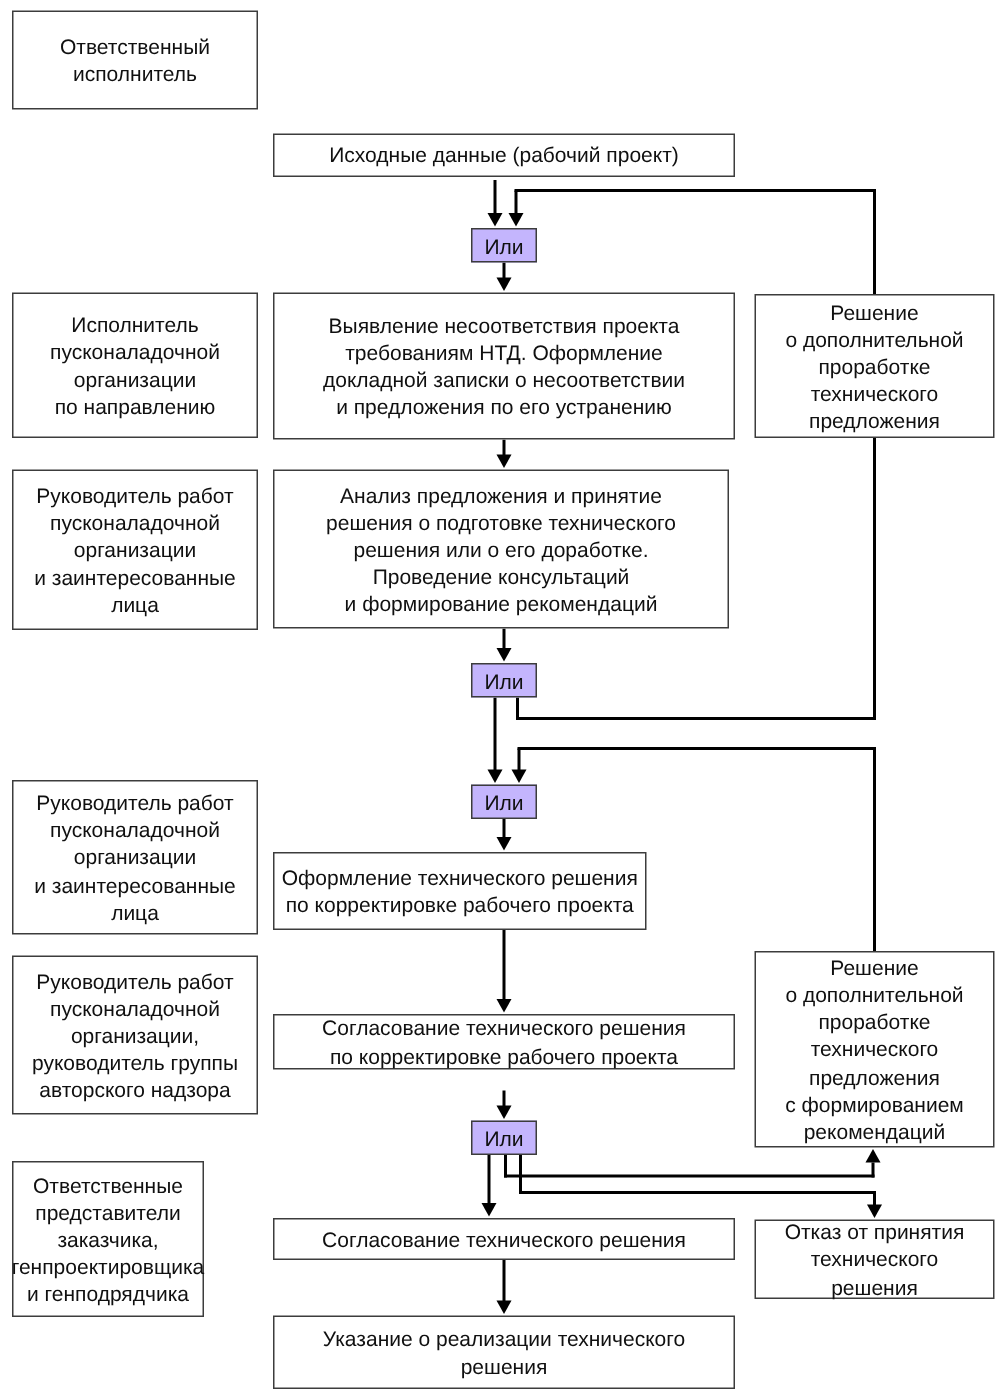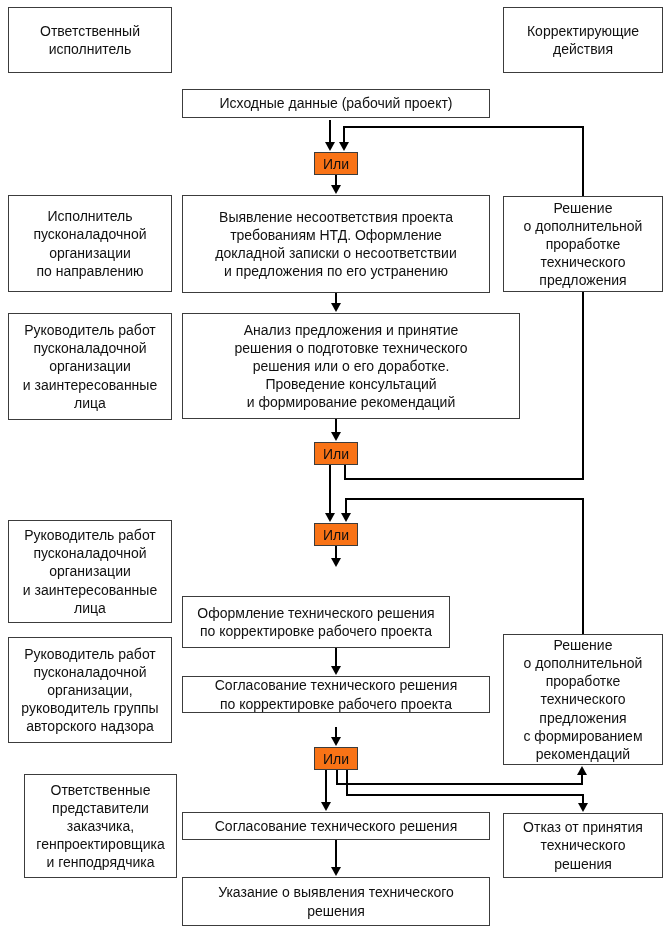--- a/index.html
+++ b/index.html
@@ -3,100 +3,98 @@
 <meta charset="utf-8">
 <style>
   html,body{margin:0;padding:0;background:#fff;}
   .canvas{position:relative;width:671px;height:931px;background:#ffffff;
           font-family:"Liberation Sans",sans-serif;overflow:hidden;}
   .box{position:absolute;display:flex;align-items:center;justify-content:center;
        text-align:center;border:1.5px solid #3c3c3c;background:#ffffff;color:#101010;
        font-size:14px;line-height:1.3;white-space:pre-line;box-sizing:border-box;
        padding:1px 4px;z-index:2;}
   .orbox{position:absolute;display:flex;align-items:center;justify-content:center;
-       border:1.5px solid #3c3c3c;background:#f97316;color:#101010;font-size:14px;
+       border:1.5px solid #3c3c3c;background:#c4b5fd;color:#101010;font-size:14px;
        box-sizing:border-box;z-index:3;}
   .vline{position:absolute;width:2px;background:#000;z-index:1;}
   .hline{position:absolute;height:2px;background:#000;z-index:1;}
   .arr-d{position:absolute;width:0;height:0;border-left:5px solid transparent;
        border-right:5px solid transparent;border-top:9px solid #000;z-index:1;}
   .arr-u{position:absolute;width:0;height:0;border-left:5px solid transparent;
        border-right:5px solid transparent;border-bottom:9px solid #000;z-index:1;}
 </style>
 </head>
 <body>
 
 <div class="canvas">
 
   <div class="box" style="left:8px;top:7px;width:164px;height:66px">Ответственный
 исполнитель</div>
-  <div class="box" style="left:503px;top:7px;width:160px;height:66px">Корректирующие
-действия</div>
 
   <div class="box" style="left:8px;top:195px;width:164px;height:97px">Исполнитель
 пусконаладочной
 организации
 по направлению</div>
   <div class="box" style="left:8px;top:313px;width:164px;height:107px">Руководитель работ
 пусконаладочной
 организации
 и заинтересованные
 лица</div>
   <div class="box" style="left:8px;top:520px;width:164px;height:103px">Руководитель работ
 пусконаладочной
 организации
 и заинтересованные
 лица</div>
   <div class="box" style="left:8px;top:637px;width:164px;height:106px">Руководитель работ
 пусконаладочной
 организации,
 руководитель группы
 авторского надзора</div>
-  <div class="box" style="left:24px;top:774px;width:153px;height:104px">Ответственные
+  <div class="box" style="left:8px;top:774px;width:128px;height:104px">Ответственные
 представители
 заказчика,
 генпроектировщика
 и генподрядчика</div>
 
   <div class="box" style="left:182px;top:89px;width:308px;height:29px">Исходные данные (рабочий проект)</div>
   <div class="box" style="left:182px;top:195px;width:308px;height:98px">Выявление несоответствия проекта
 требованиям НТД. Оформление
 докладной записки о несоответствии
 и предложения по его устранению</div>
-  <div class="box" style="left:182px;top:313px;width:338px;height:106px">Анализ предложения и принятие
+  <div class="box" style="left:182px;top:313px;width:304px;height:106px">Анализ предложения и принятие
 решения о подготовке технического
 решения или о его доработке.
 Проведение консультаций
 и формирование рекомендаций</div>
-  <div class="box" style="left:182px;top:596px;width:268px;height:52px">Оформление технического решения
+  <div class="box" style="left:182px;top:568px;width:249px;height:52px">Оформление технического решения
 по корректировке рабочего проекта</div>
   <div class="box" style="left:182px;top:676px;width:308px;height:37px">Согласование технического решения
 по корректировке рабочего проекта</div>
   <div class="box" style="left:182px;top:812px;width:308px;height:28px">Согласование технического решения</div>
-  <div class="box" style="left:182px;top:877px;width:308px;height:49px">Указание о выявления технического
+  <div class="box" style="left:182px;top:877px;width:308px;height:49px">Указание о реализации технического
 решения</div>
 
   <div class="orbox" style="left:314px;top:152px;width:44px;height:23px">Или</div>
   <div class="orbox" style="left:314px;top:442px;width:44px;height:23px">Или</div>
   <div class="orbox" style="left:314px;top:523px;width:44px;height:23px">Или</div>
   <div class="orbox" style="left:314px;top:747px;width:44px;height:23px">Или</div>
 
   <div class="box" style="left:503px;top:196px;width:160px;height:96px">Решение
 о дополнительной
 проработке
 технического
 предложения</div>
   <div class="box" style="left:503px;top:634px;width:160px;height:131px">Решение
 о дополнительной
 проработке
 технического
 предложения
 с формированием
 рекомендаций</div>
-  <div class="box" style="left:503px;top:813px;width:160px;height:65px">Отказ от принятия
+  <div class="box" style="left:503px;top:813px;width:160px;height:53px">Отказ от принятия
 технического
 решения</div>
 
   <div class="vline" style="left:329px;top:120px;height:23px"></div>
   <div class="vline" style="left:343px;top:127px;height:16px"></div>
   <div class="vline" style="left:582px;top:127px;height:69px"></div>
   <div class="hline" style="left:343px;top:126px;width:241px"></div>
   <div class="vline" style="left:335px;top:175px;height:11px"></div>
   <div class="vline" style="left:335px;top:293px;height:11px"></div>
   <div class="vline" style="left:335px;top:419px;height:14px"></div>

